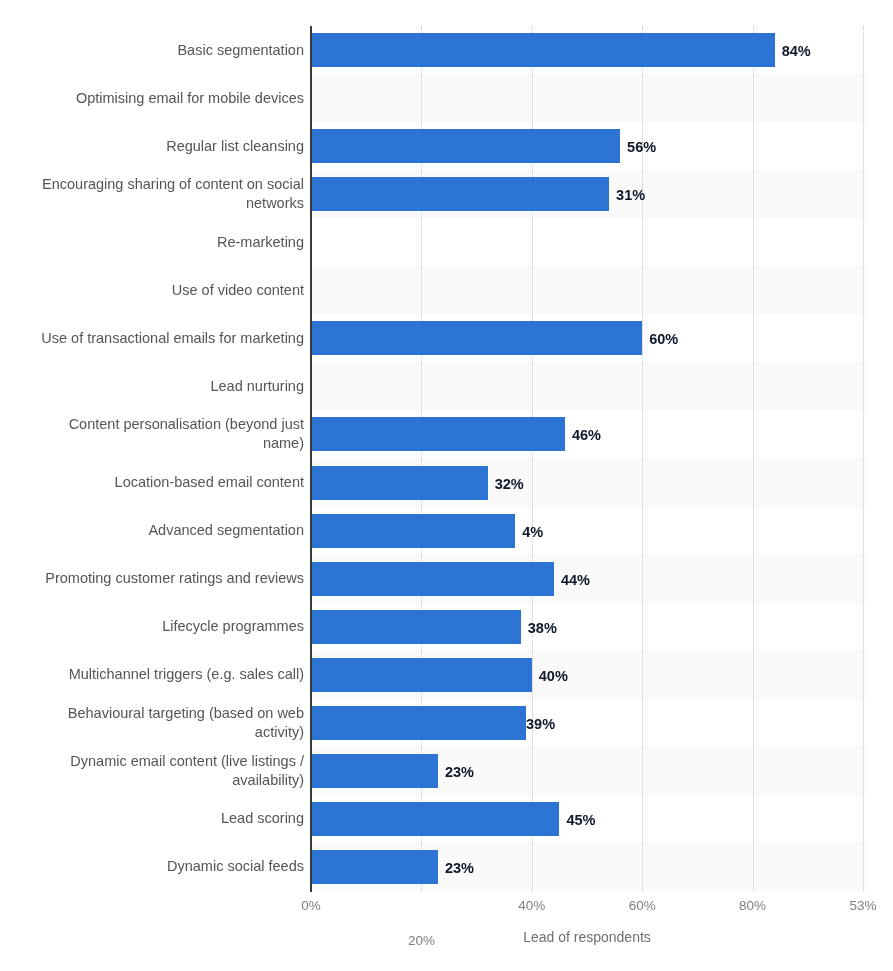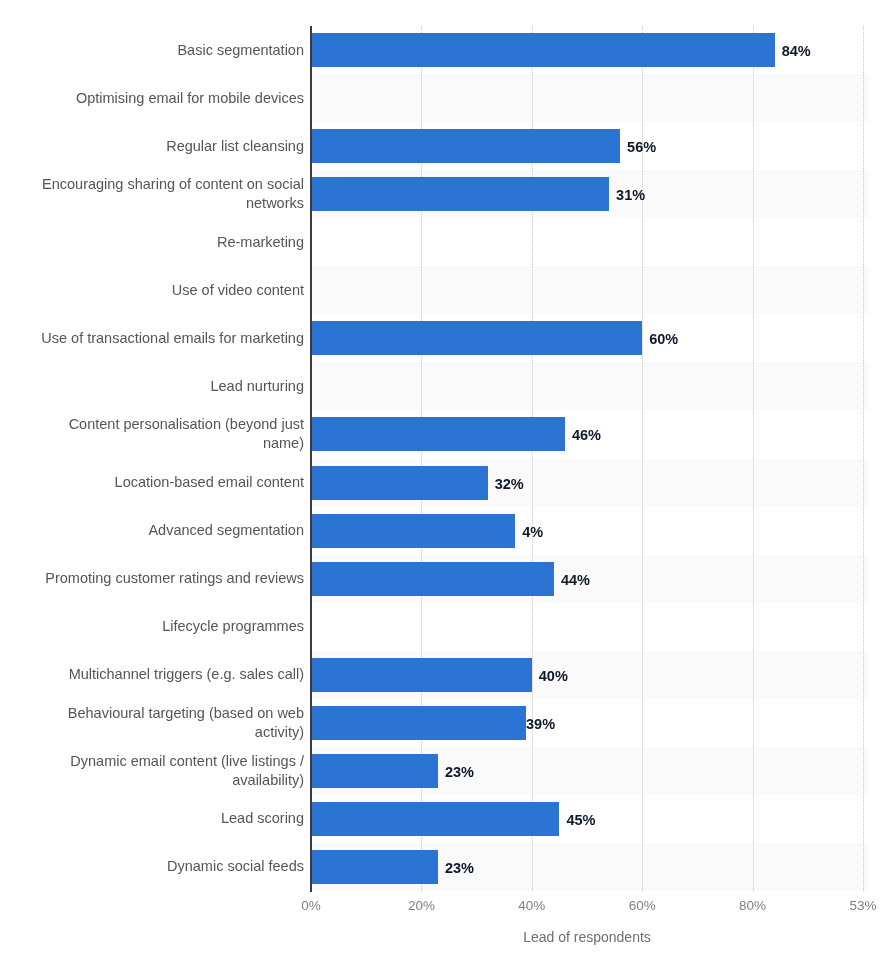--- a/index.html
+++ b/index.html
@@ -210,20 +210,24 @@
           <div class="bar-value" style="left: 183.64px; top: 18.0278px;">32%</div>
         </div>
         <div class="row" style="top: 480.556px; height: 48.0556px;">
           <div class="bar" style="top: 7.02778px; height: 34px; width: 204.24px; background: rgb(43, 116, 212);"></div>
           <div class="bar-value" style="left: 211.24px; top: 18.0278px;">4%</div>
         </div>
         <div class="row" style="top: 528.611px; height: 48.0556px;">
           <div class="bar" style="top: 7.02778px; height: 34px; width: 242.88px; background: rgb(43, 116, 212);"></div>
           <div class="bar-value" style="left: 249.88px; top: 18.0278px;">44%</div>
         </div>
+        <div class="row" style="top: 576.667px; height: 48.0556px;">
+          <div class="bar" style="top: 7.02778px; height: 34px; width: 209.76px; background: rgb(43, 116, 212);"></div>
+          <div class="bar-value" style="left: 216.76px; top: 18.0278px;">38%</div>
+        </div>
         <div class="row" style="top: 624.722px; height: 48.0556px;">
           <div class="bar" style="top: 7.02778px; height: 34px; width: 220.8px; background: rgb(43, 116, 212);"></div>
           <div class="bar-value" style="left: 227.8px; top: 18.0278px;">40%</div>
         </div>
         <div class="row" style="top: 672.778px; height: 48.0556px;">
           <div class="bar" style="top: 7.02778px; height: 34px; width: 215.28px; background: rgb(43, 116, 212);"></div>
           <div class="bar-value" style="left: 215px; top: 18.0278px;">39%</div>
         </div>
         <div class="row" style="top: 720.833px; height: 48.0556px;">
           <div class="bar" style="top: 7.02778px; height: 34px; width: 126.96px; background: rgb(43, 116, 212);"></div>
@@ -262,21 +266,21 @@
       <div class="cat-label" style="top: 677.806px; padding-right: 12px;">Behavioural targeting (based on web
 activity)</div>
       <div class="cat-label" style="top: 725.861px; padding-right: 12px;">Dynamic email content (live listings /
 availability)</div>
       <div class="cat-label" style="top: 783.417px; padding-right: 12px;">Lead scoring</div>
       <div class="cat-label" style="top: 831.472px; padding-right: 12px;">Dynamic social feeds</div>
     </div>
 
   <div class="x-ticks" id="x-ticks">
       <div class="x-tick" style="left: 0px;">0%</div>
-      <div class="x-tick" style="left: 110.4px;">20%</div>
+      <div class="x-tick" style="left: 110.4px; margin-top: 35px;">20%</div>
       <div class="x-tick" style="left: 220.8px;">40%</div>
       <div class="x-tick" style="left: 331.2px;">60%</div>
       <div class="x-tick" style="left: 441.6px;">80%</div>
       <div class="x-tick" style="left: 552px;">53%</div>
     </div>
 
   <div class="x-axis-title">Lead of respondents</div>
 
 </div>
 

